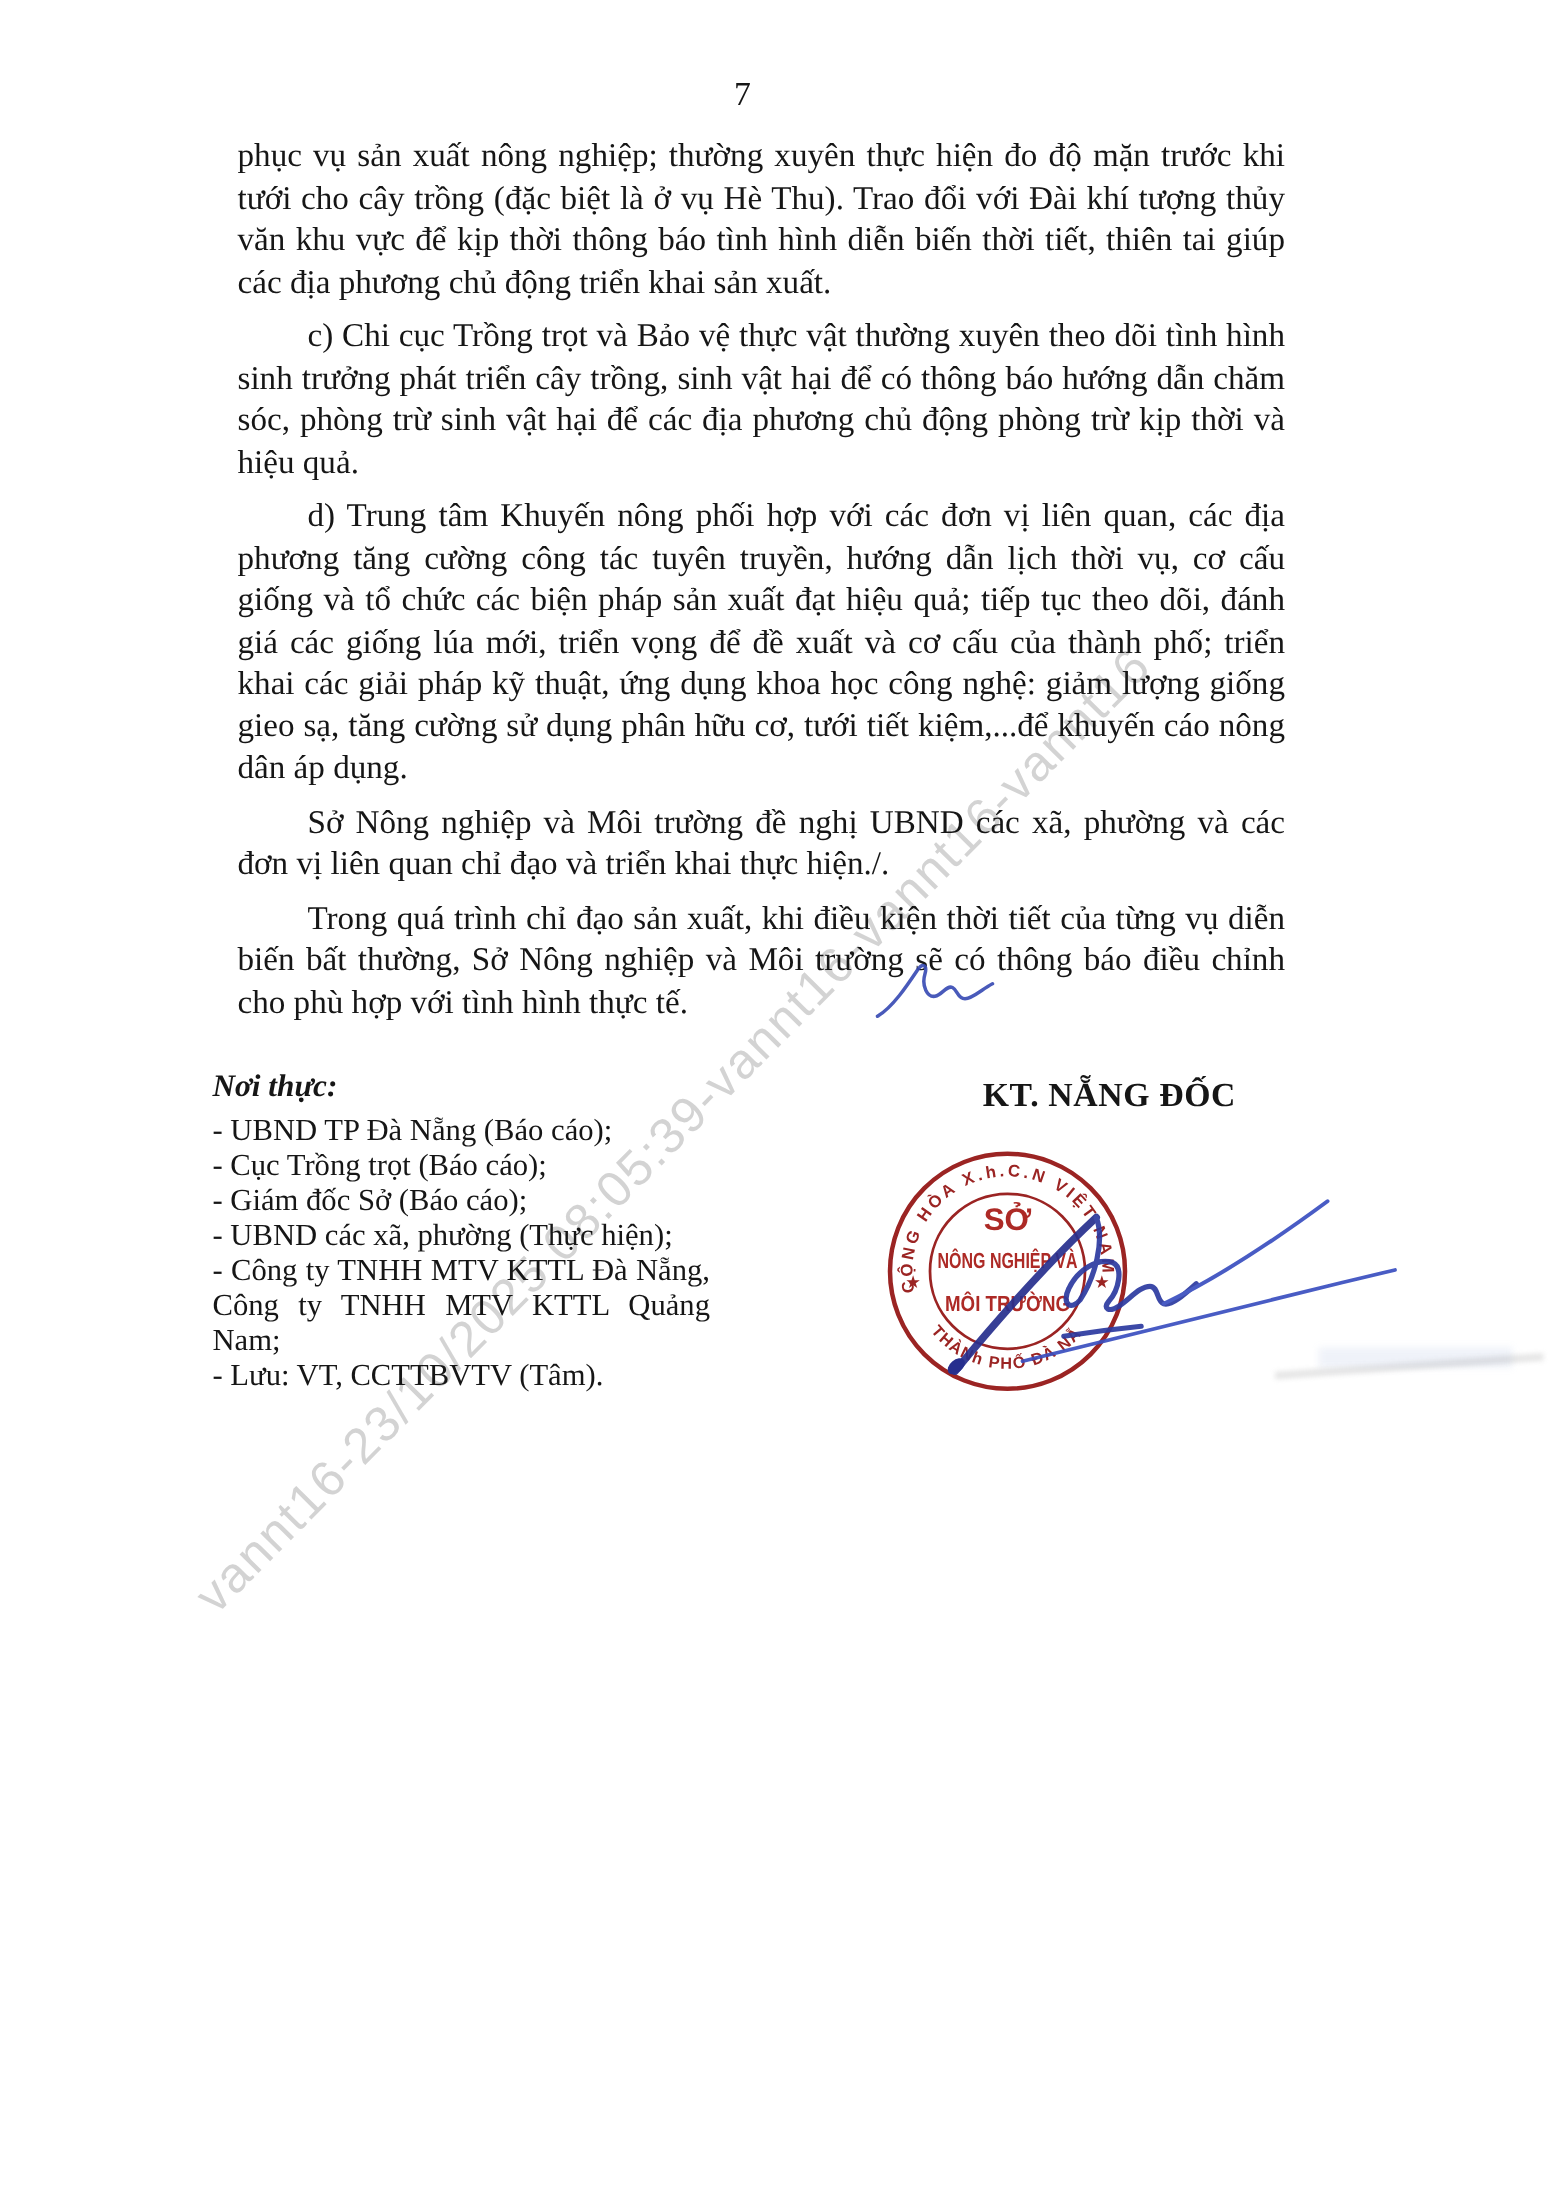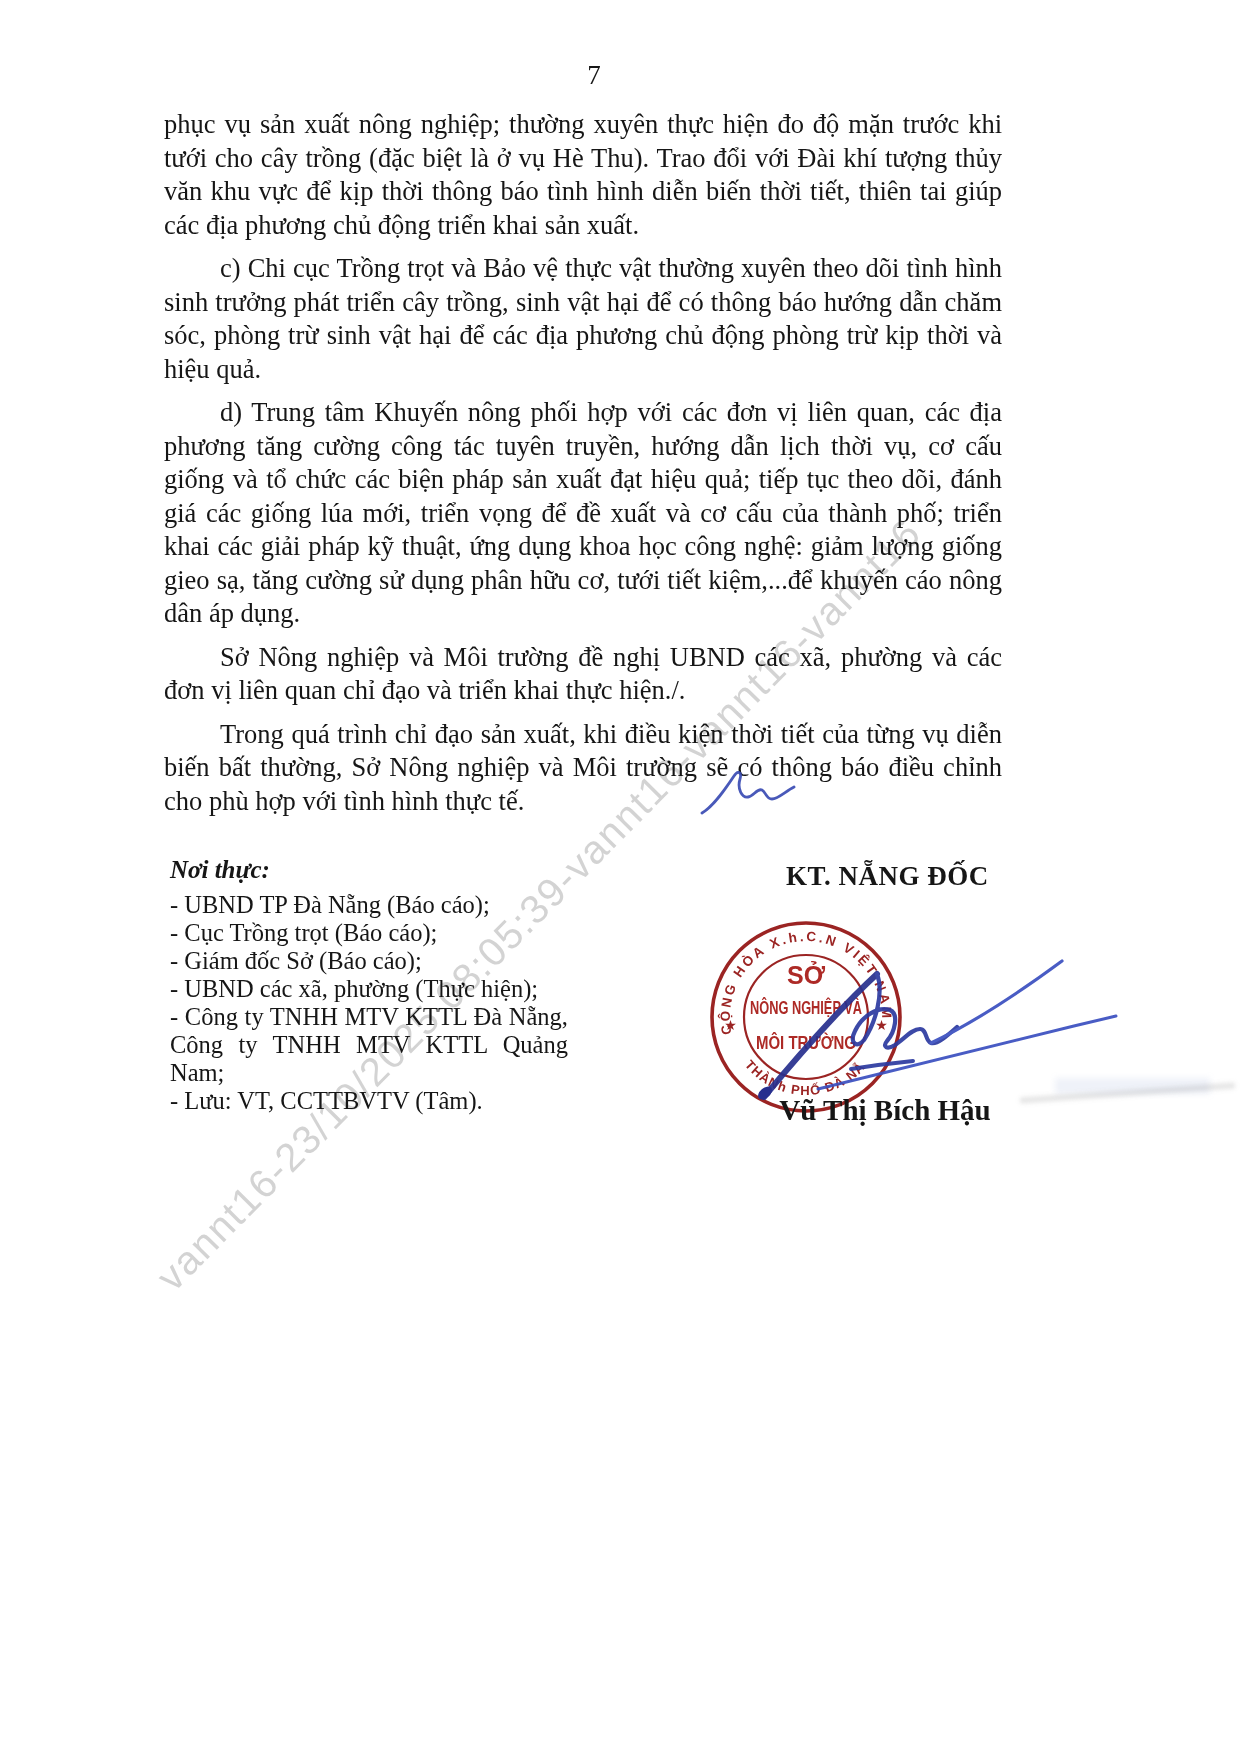--- a/index.html
+++ b/index.html
@@ -29,21 +29,21 @@
   .page-number{
     position:absolute;
     left:176px;top:60px;width:836px;
     text-align:center;
     font-size:27px;
     z-index:1;
   }
   
   .content{
     position:absolute;
-    left:164px;top:108px;width:838px;
+    left:190px;top:108px;width:838px;
     font-size:26.5px;
     line-height:33.5px;
     text-align:justify;
     z-index:1;
   }
   .content p{margin:0 0 10px 0;text-indent:56px;}
   .content p:first-child{text-indent:0;}
   
   .recipients{
     position:absolute;
@@ -181,18 +181,17 @@
 
       <path d="M 931 1043 C 975 1022 1020 992 1062 961" stroke="#3a4fc0" stroke-width="3.2"></path>
 
       <path d="M 818 1089 C 900 1068 1010 1041 1116 1016" stroke="#3a4fc0" stroke-width="3"></path>
 
       <path d="M 851 1069 C 870 1066 893 1063 913 1061" stroke="#2c3aa0" stroke-width="4"></path>
     </g>
     <ellipse cx="765" cy="1093" rx="8" ry="5" fill="#272f8e" transform="rotate(-40 765 1093)"></ellipse>
   </svg>
 
-  <div class="signer-name">Vũ Thị Bích Hậu</div>
 
   <div class="artifact-smudge"></div>
   <div class="artifact-streak"></div>
 
 </div>
 
 </body></html>

